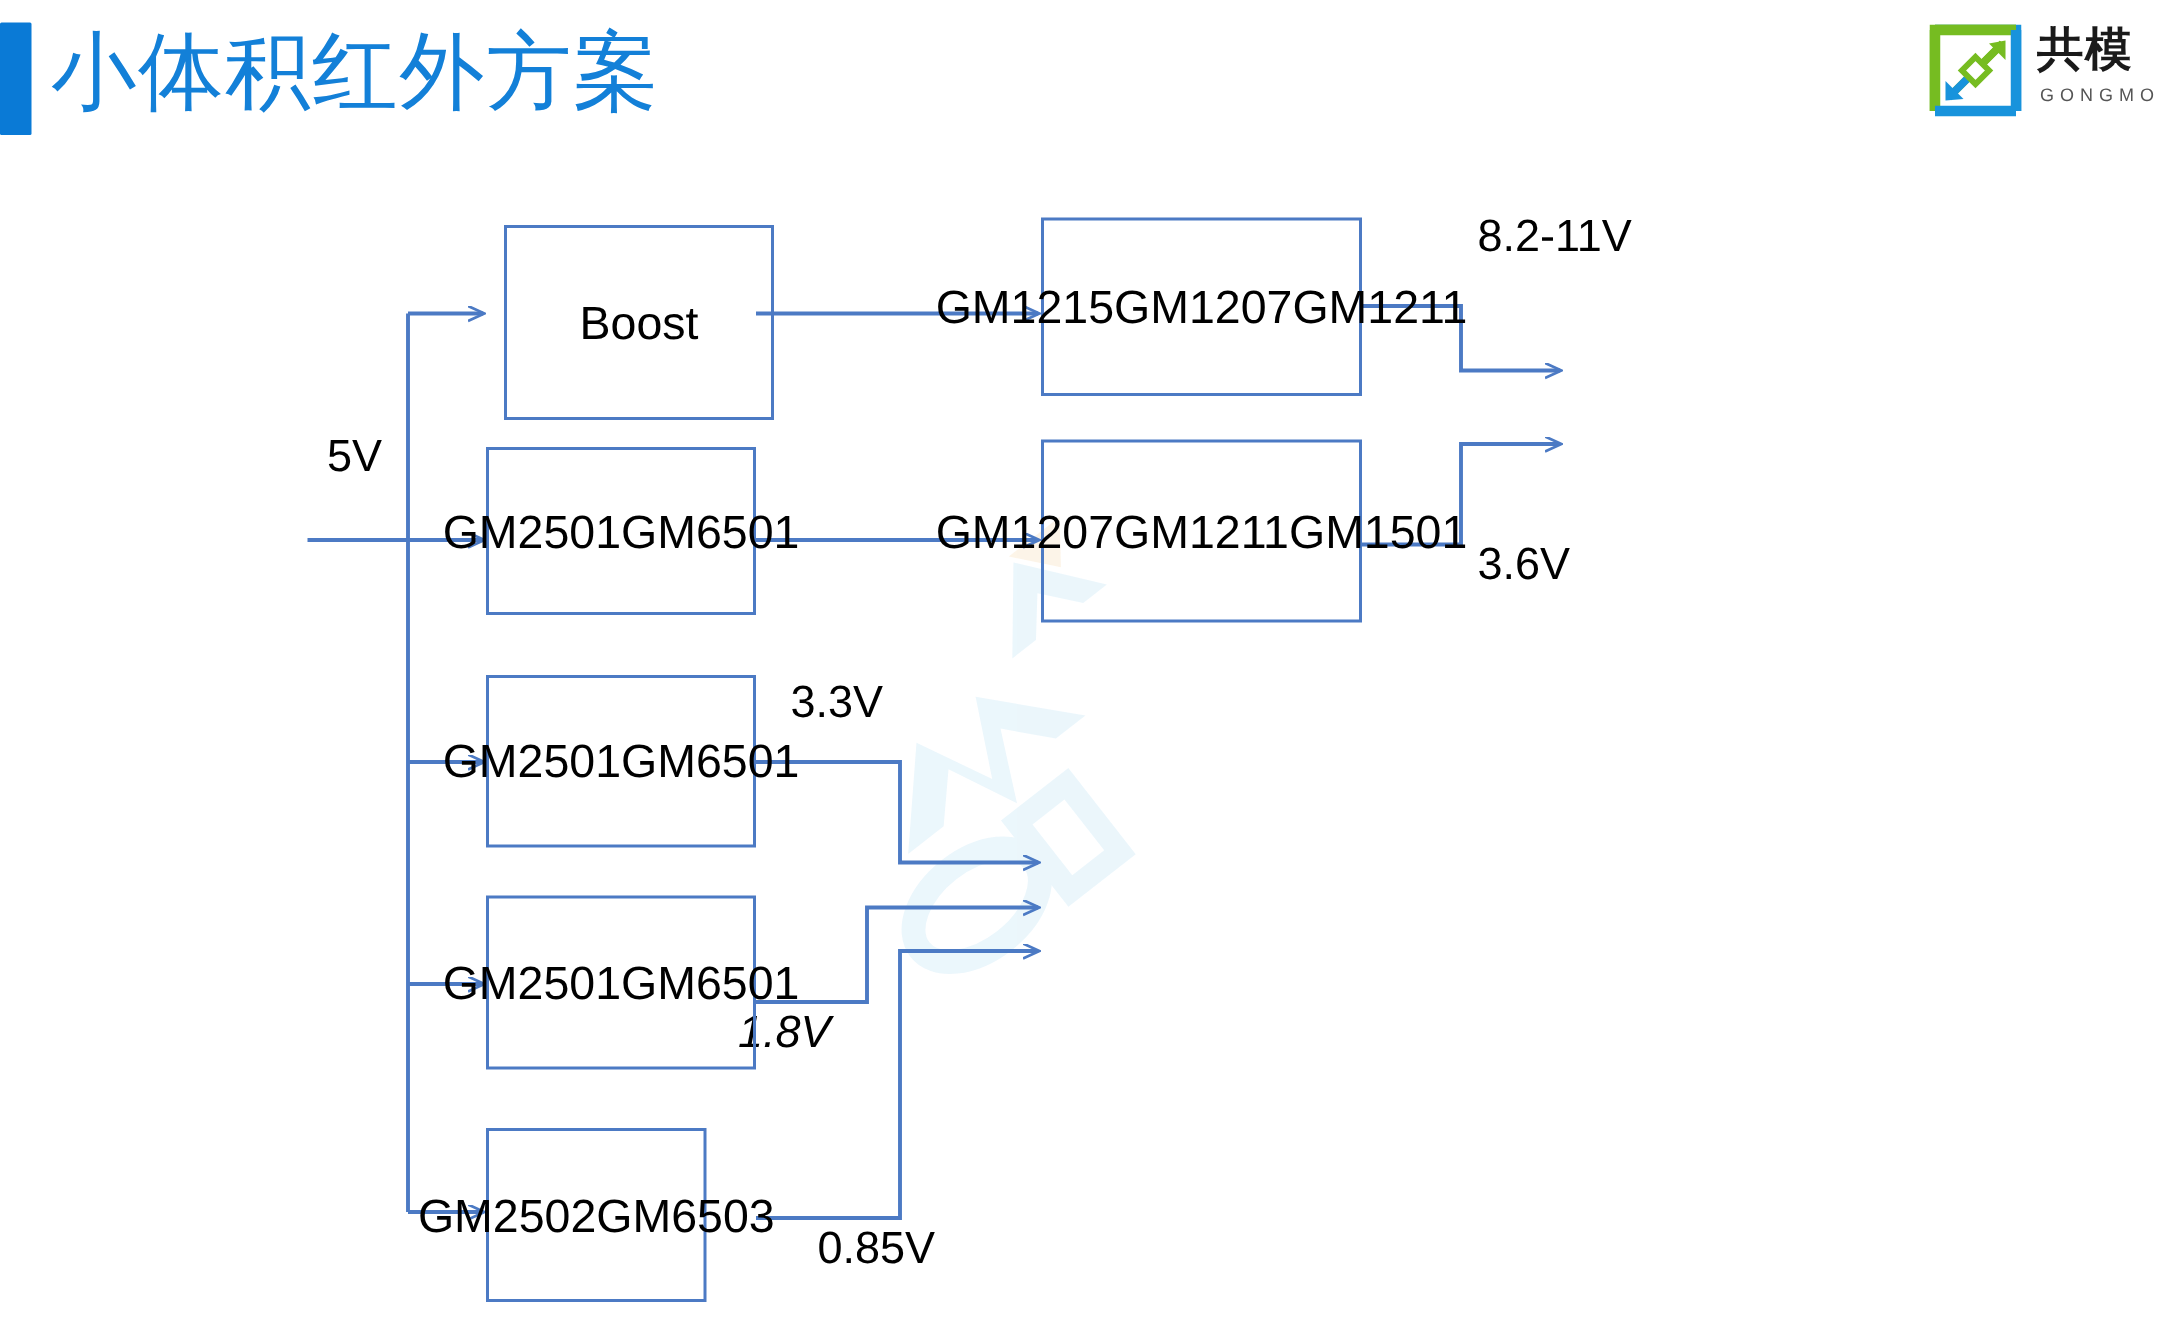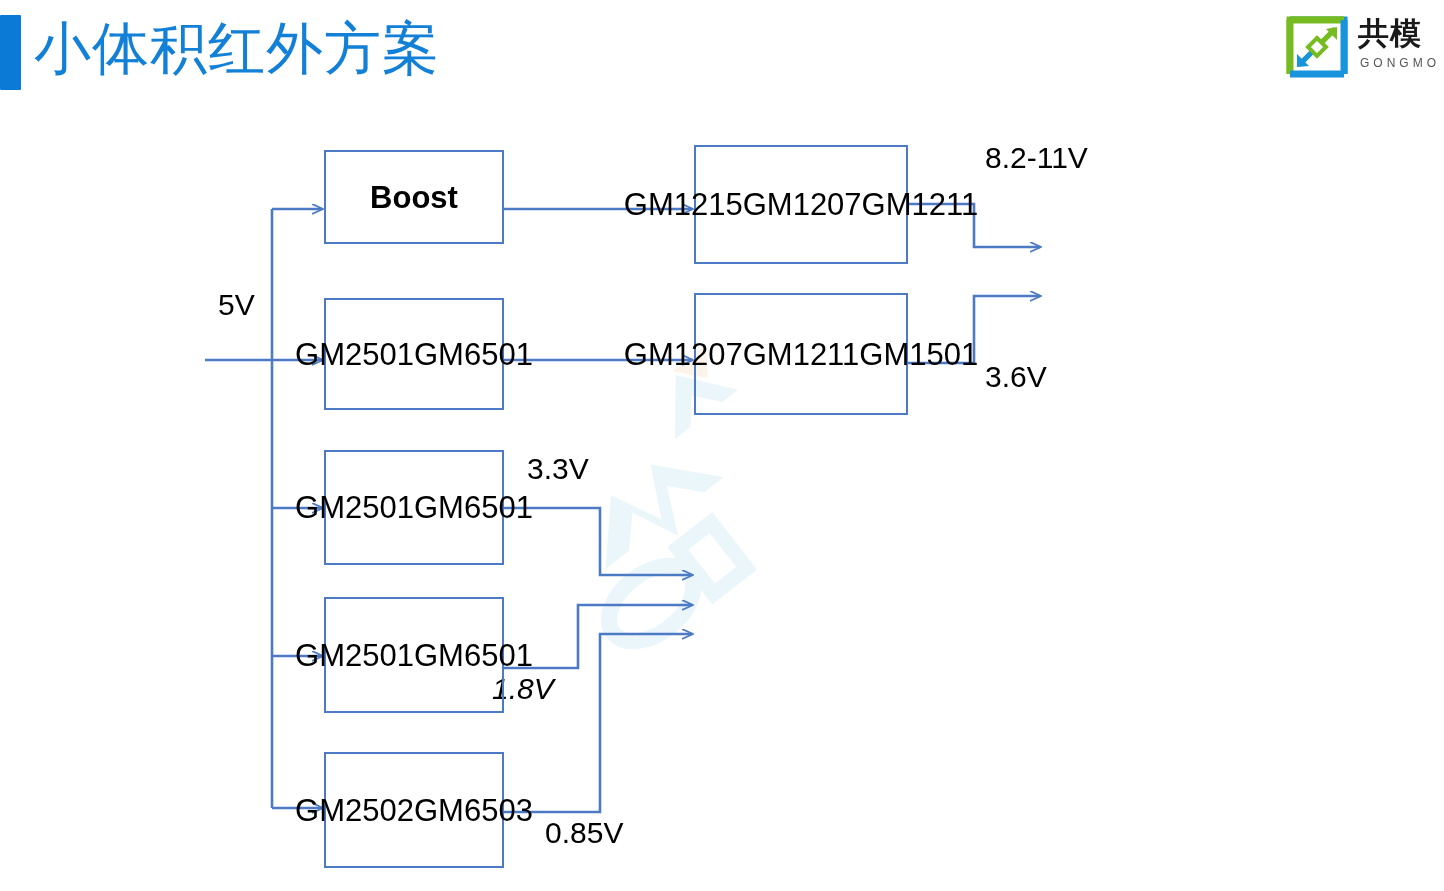--- a/index.html
+++ b/index.html
@@ -154,40 +154,40 @@
     <div class="vlabel" style="left:985px;top:141px;">8.2-11V</div>
 
     <div class="vlabel" style="left:985px;top:360px;">3.6V</div>
 
     <div class="vlabel" style="left:527px;top:452px;">3.3V</div>
 
     <div class="vlabel" style="left:492px;top:672px;font-style:italic;">1.8V</div>
 
     <div class="vlabel" style="left:527px;top:816px;margin-left:18px;">0.85V</div>
 
-    <div class="node" style="left:324px;top:150px;width:180px;height:94px;font-weight:bold;">
+    <div class="node" style="left:336px;top:150px;width:180px;height:130px;">
       <div class="ln">Boost</div>
     </div>
 
     <div class="node" style="left:324px;top:298px;width:180px;height:112px;">
       <div class="ln">GM2501</div>
       <div class="ln">GM6501</div>
     </div>
 
     <div class="node" style="left:324px;top:450px;width:180px;height:115px;">
       <div class="ln">GM2501</div>
       <div class="ln">GM6501</div>
     </div>
 
     <div class="node" style="left:324px;top:597px;width:180px;height:116px;">
       <div class="ln">GM2501</div>
       <div class="ln">GM6501</div>
     </div>
 
-    <div class="node" style="left:324px;top:752px;width:180px;height:116px;justify-content:center;">
+    <div class="node" style="left:324px;top:752px;width:147px;height:116px;justify-content:center;">
       <div class="ln">GM2502</div>
       <div class="ln">GM6503</div>
     </div>
 
     <div class="node" style="left:694px;top:145px;width:214px;height:119px;">
       <div class="ln">GM1215</div>
       <div class="ln">GM1207</div>
       <div class="ln">GM1211</div>
     </div>
 

